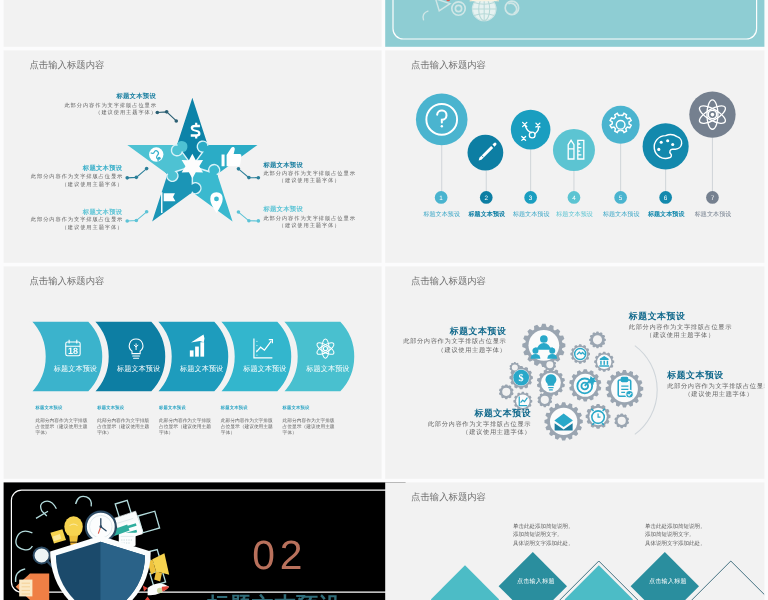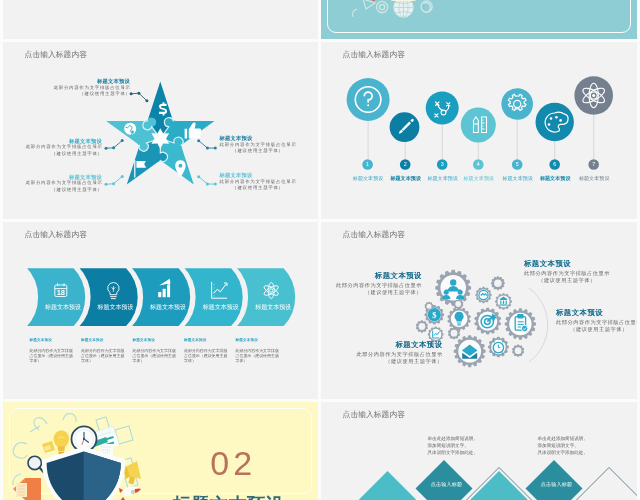--- a/index.html
+++ b/index.html
@@ -454,21 +454,21 @@
     <div class="gb">此部分内容作为文字排版占位显示</div>
     <div class="gb" style="text-align:center">（建议使用主题字体）</div>
   </div>
   <div class="gco r" style="right:194.9px;top:118px;">
     <div class="gh">标题文本预设</div>
     <div class="gb">此部分内容作为文字排版占位显示</div>
     <div class="gb">（建议使用主题字体）</div>
   </div>
 </div>
 
-<div class="slide" id="s-section" style="left:3px;top:402px;width:315px;height:98px;background:#fef9c3;">
+<div class="slide" id="s-section" style="left:3px;top:402px;width:315px;height:98px;background:#000000;padding-left:20px;">
   <div class="sec-border"></div>
   <svg width="315" height="98" viewBox="0 0 315 98" style="position:absolute;left:0;top:0;">
     <g>
       <g fill="none" stroke="#b3dbdc" stroke-width="1.1">
         <path d="M24 42 q-10 -4 -13 4 q-3 8 6 10 q5 1 7 -3"></path>
         <path d="M44 22 q-4 -8 -10 -6 q-5 2 -2 8 l4 4"></path>
         <path d="M60 18 q2 -8 9 -6 q5 2 4 8"></path>
         <path d="M93 18 l10 -3 l5 16 l-10 3 z"></path>
         <path d="M112 28 l14 -4 l4 14 l-14 4 z"></path>
         <path d="M18 72 q-9 2 -8 11"></path>

